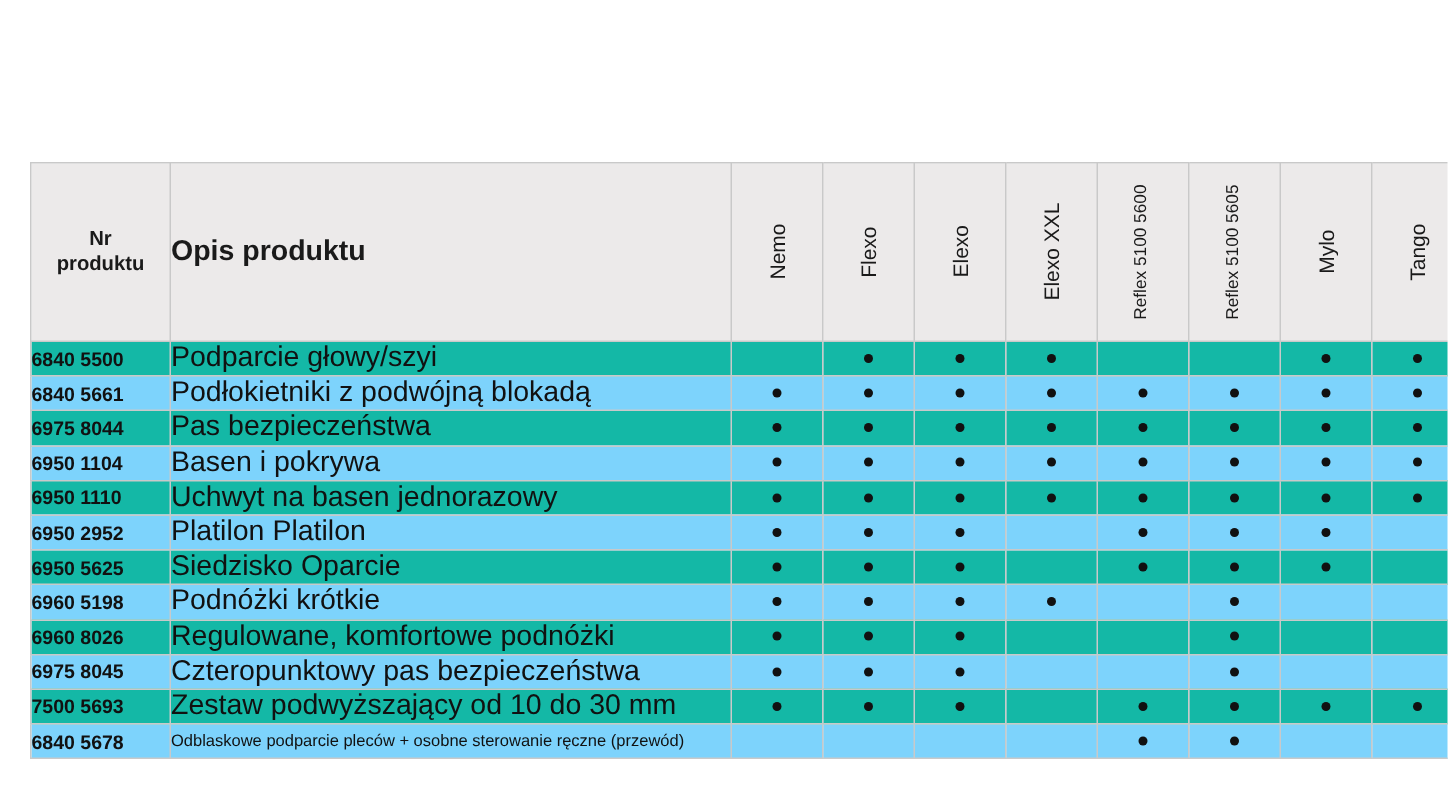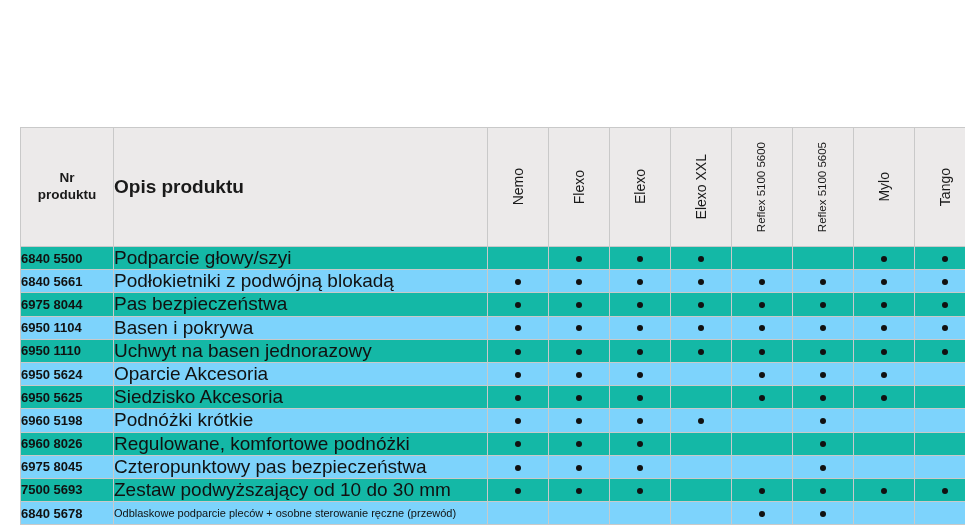--- a/index.html
+++ b/index.html
@@ -26,21 +26,20 @@
     text-align: center;
     padding-top: 28px;
     letter-spacing: -0.2px;
     line-height: 1.1;
   }
   .table-wrap {
     position: absolute;
     left: 20px;
     top: 108px;
     width: 925px;
-    margin-top: 19px;
   }
   table.acc {
     border-collapse: collapse;
     width: 925px;
     table-layout: fixed;
     border: 1px solid #b9b9b9;
   }
   table.acc td, table.acc th {
     border: 1px solid #c9c9c9;
     padding: 0;
@@ -217,34 +216,34 @@
             <td class="dot"><span class="d"></span></td>
             <td class="dot"><span class="d"></span></td>
             <td class="dot"><span class="d"></span></td>
             <td class="dot"><span class="d"></span></td>
             <td class="dot"><span class="d"></span></td>
             <td class="dot"><span class="d"></span></td>
             <td class="dot"><span class="d"></span></td>
             <td class="dot"><span class="d"></span></td>
           </tr>
           <tr class="plain">
-            <td class="nr">6950 5624</td>
-            <td class="desc">Oparcie Akcesoria</td>
+            <td class="nr">6950 2952</td>
+            <td class="desc">Platilon Platilon</td>
             <td class="dot"><span class="d"></span></td>
             <td class="dot"><span class="d"></span></td>
             <td class="dot"><span class="d"></span></td>
             <td class="dot"></td>
             <td class="dot"><span class="d"></span></td>
             <td class="dot"><span class="d"></span></td>
             <td class="dot"><span class="d"></span></td>
             <td class="dot"></td>
           </tr>
           <tr class="alt">
             <td class="nr">6950 5625</td>
-            <td class="desc">Siedzisko Akcesoria</td>
+            <td class="desc">Siedzisko Oparcie</td>
             <td class="dot"><span class="d"></span></td>
             <td class="dot"><span class="d"></span></td>
             <td class="dot"><span class="d"></span></td>
             <td class="dot"></td>
             <td class="dot"><span class="d"></span></td>
             <td class="dot"><span class="d"></span></td>
             <td class="dot"><span class="d"></span></td>
             <td class="dot"></td>
           </tr>
           <tr class="plain">

